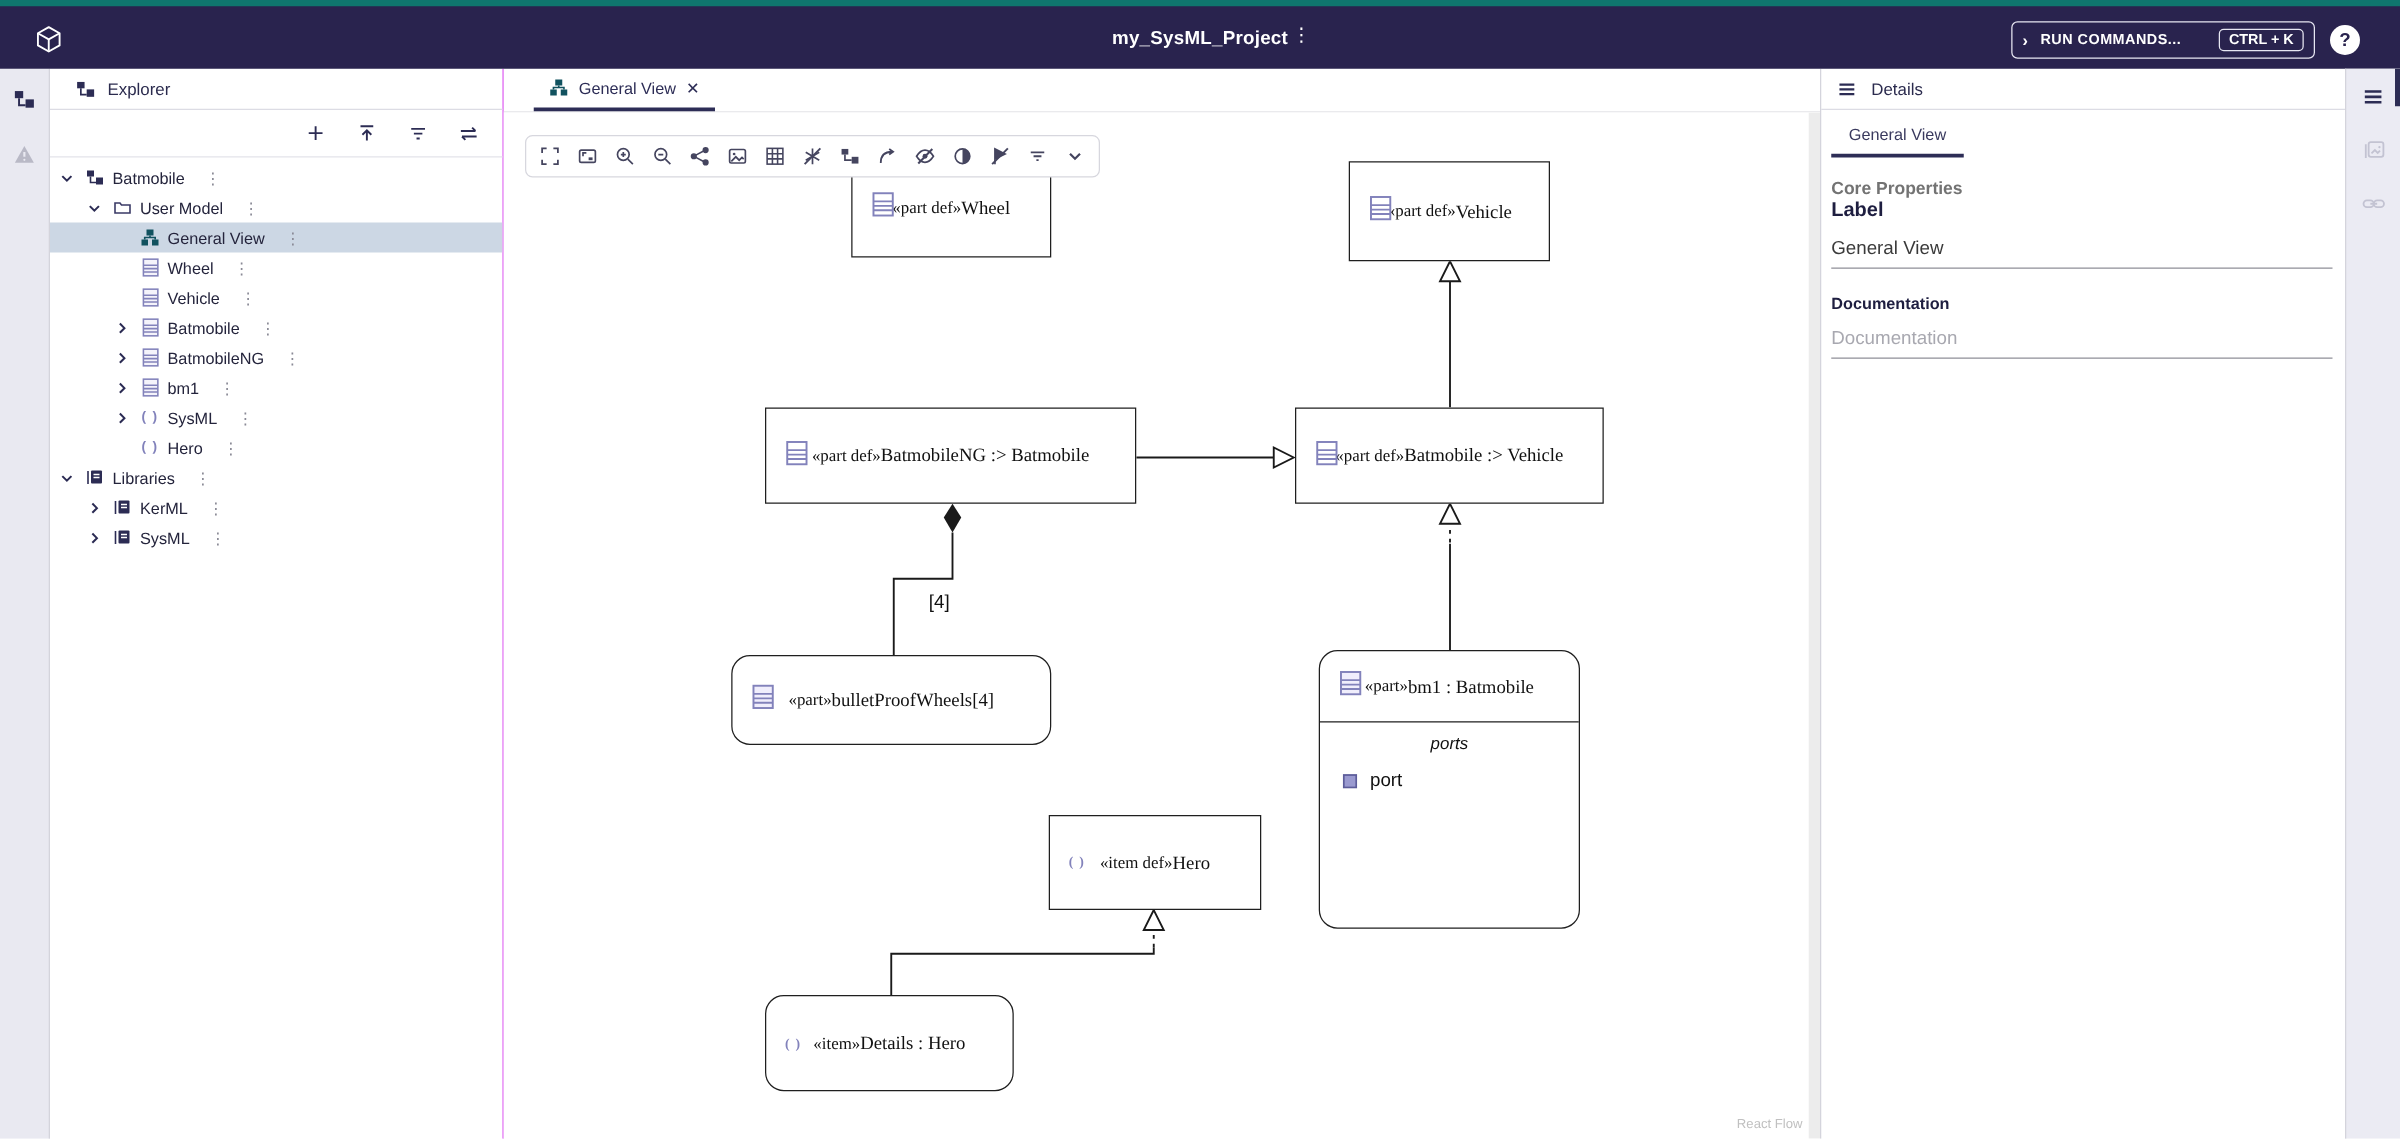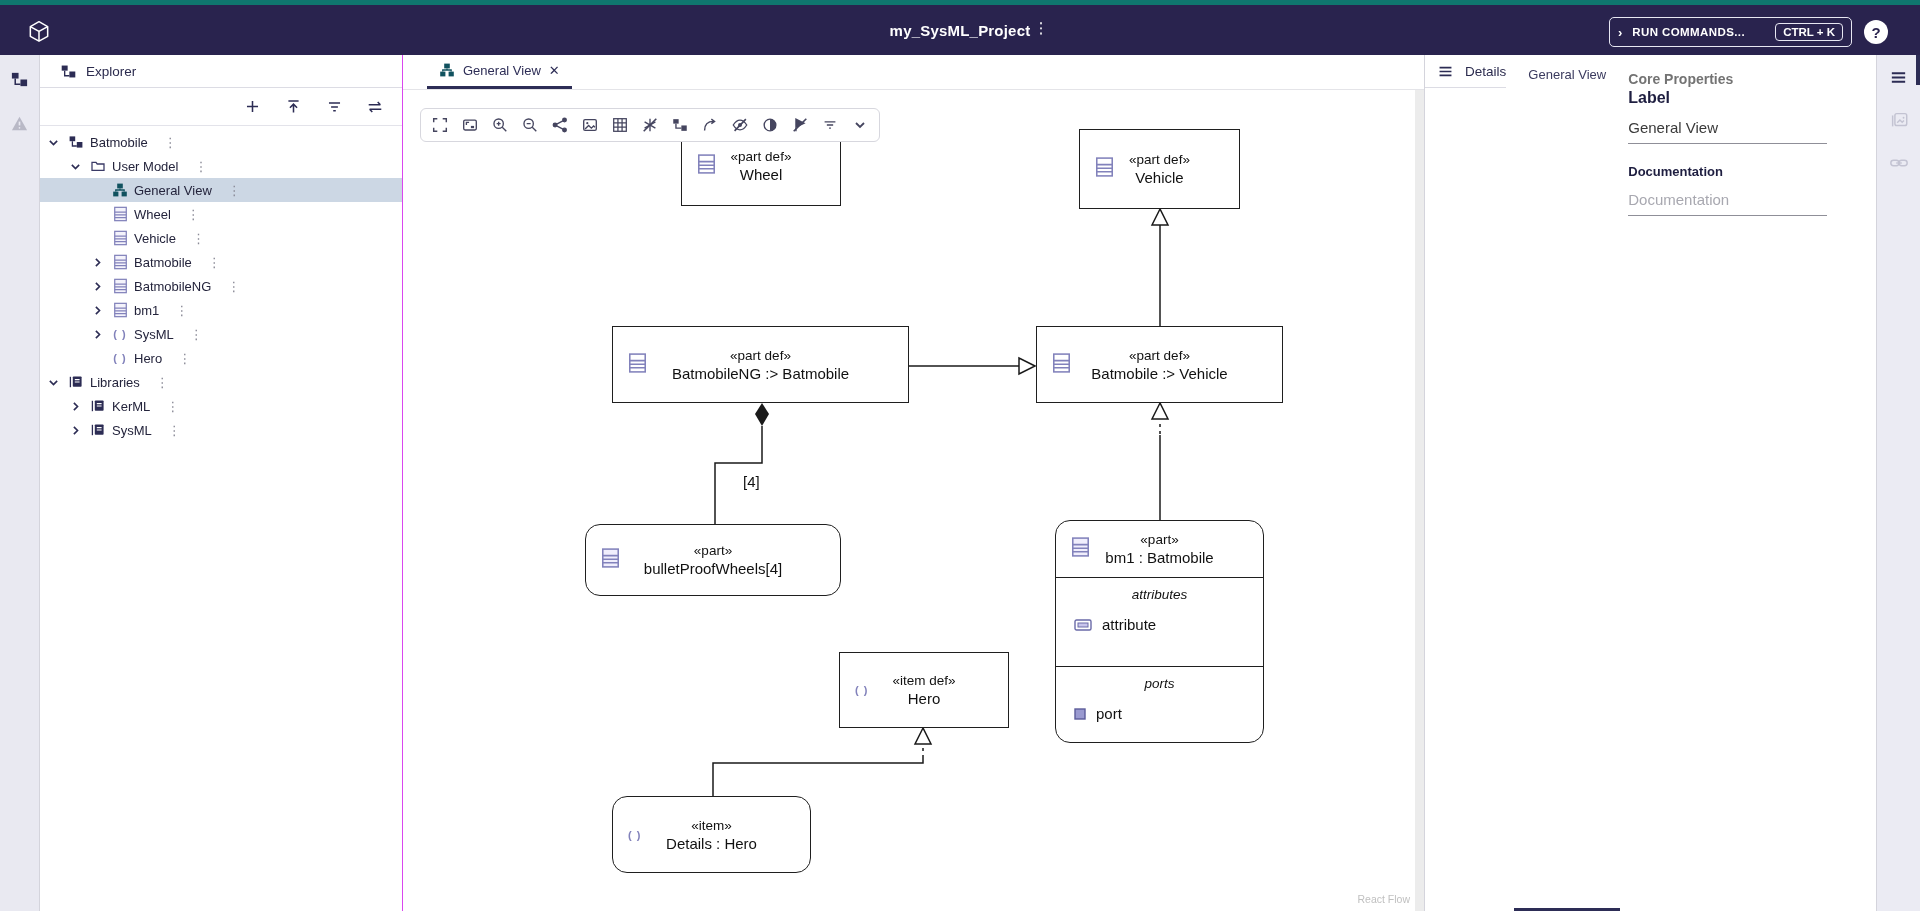--- a/index.html
+++ b/index.html
@@ -54,34 +54,34 @@
   .dtoolbar { position:absolute; left:17px; top:18px; height:34px; background:#fff; border:1px solid #d7d7de;
     border-radius:6px; display:flex; align-items:center; padding:0 8px; gap:8px; z-index:20; }
   .dtool { width:22px; height:22px; display:flex; align-items:center; justify-content:center; cursor:pointer; }
 
   .vscroll { position:absolute; right:0; top:0; width:9px; height:100%; background:#ececec; }
   .attribution { position:absolute; right:14px; bottom:6px; font-size:10.5px; color:#c0c0c0; }
 
   
   .node { position:absolute; background:#fff; border:1.6px solid #1f1f1f; z-index:5; }
   .node.rounded { border-radius:15px; }
-  .node-head { position:relative; height:100%; display:flex; flex-direction:column; align-items:center; justify-content:center; }
+  .node-head { position:relative; height:100%; display:flex; flex-direction:row; align-items:center; justify-content:center;font-family:Liberation Serif, serif; }
   .node-head .nicon { position:absolute; left:15px; top:50%; transform:translateY(-50%); }
   .stereo { font-size:13.5px; color:#111; }
   .nname { font-size:15px; color:#111; margin-top:2px; }
   .comp { border-top:1.6px solid #1f1f1f; }
   .comp-label { text-align:center; font-style:italic; font-size:13.5px; color:#111; padding-top:9px; }
   .comp-item { display:flex; align-items:center; gap:10px; padding:14px 0 0 18px; font-size:15px; color:#111; }
   .head-sized { height:56px; }
 
   .edge-label { position:absolute; font-size:15px; color:#111; z-index:6; }
   svg.edges { position:absolute; left:0; top:0; z-index:4; }
 
   
-  .details { width:452px; background:#fff; border-left:1px solid #d4d4dc; display:flex; }
+  .details { width:420px; background:#fff; border-left:1px solid #d4d4dc; display:flex; flex-direction:column; }
   .details-header { height:33px; display:flex; align-items:center; gap:11px; padding-left:12px;
     border-bottom:1px solid #dcdce4; font-size:13.5px; color:#2b2b4e; }
   .details-tab { margin:12px 0 0 8px; width:106px; text-align:center; font-size:13px; color:#3a3a5e;
     padding-bottom:8px; border-bottom:3px solid #2d2d56; cursor:pointer; }
   .details-body { padding:16px 10px 0 8px; }
   .dheading { font-size:14px; font-weight:bold; color:#737373; margin-bottom:2px; }
   .dsub { font-size:16px; font-weight:bold; color:#1e1e40; margin-bottom:10px; }
   .dinput { width:100%; border:none; border-bottom:1px solid #8f8f98; font-size:15px; color:#3a3a3a;
     padding:2px 0 7px 0; margin-bottom:20px; outline:none; background:transparent;
     font-family:"Liberation Sans", sans-serif; }
@@ -546,30 +546,20 @@
       </div>
 
       <div class="node rounded" style="left:652px; top:430px; width:209px; height:223px;">
         <div class="node-head head-sized">
           <span class="nicon"><svg width="19" height="22" viewBox="0 0 16 18" fill="none" stroke="#8282bb" stroke-width="1.3">
                 <rect x="1.5" y="1.5" width="13" height="15" fill="#f0eefc"></rect>
                 <path d="M1.5 7h13M1.5 10h13M1.5 13h13"></path>
               </svg></span>
           <span class="stereo">«part»</span>
           <span class="nname">bm1 : Batmobile</span>
-        </div>
-        <div class="comp" style="height:89px;">
-          <div class="comp-label">attributes</div>
-          <div class="comp-item">
-            <svg width="18" height="12" viewBox="0 0 18 12">
-                <rect x="1" y="1" width="16" height="10" rx="1.5" fill="#fff" stroke="#6a6aa8" stroke-width="1.4"></rect>
-                <rect x="4" y="4" width="10" height="4" fill="#c9c5ec" stroke="#6a6aa8" stroke-width="1"></rect>
-              </svg>
-            <span>attribute</span>
-          </div>
         </div>
         <div class="comp" style="height:76px;">
           <div class="comp-label">ports</div>
           <div class="comp-item">
             <svg width="12" height="12" viewBox="0 0 12 12">
                 <rect x="1" y="1" width="10" height="10" fill="#9a9ad0" stroke="#5c5c9a" stroke-width="1.4"></rect>
               </svg>
             <span>port</span>
           </div>
         </div>

